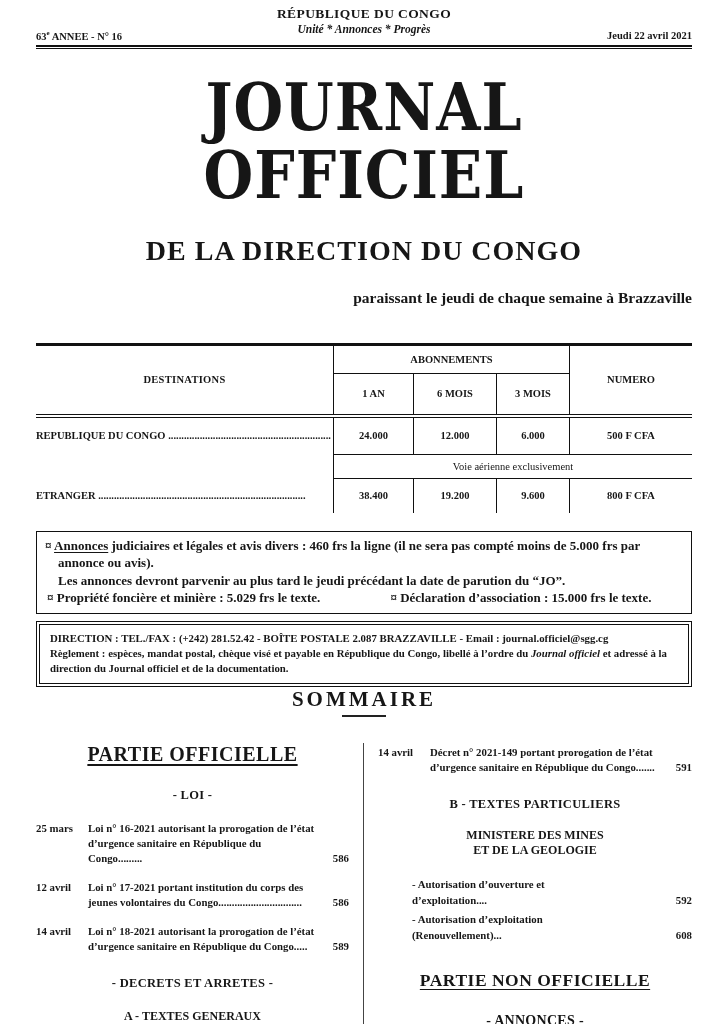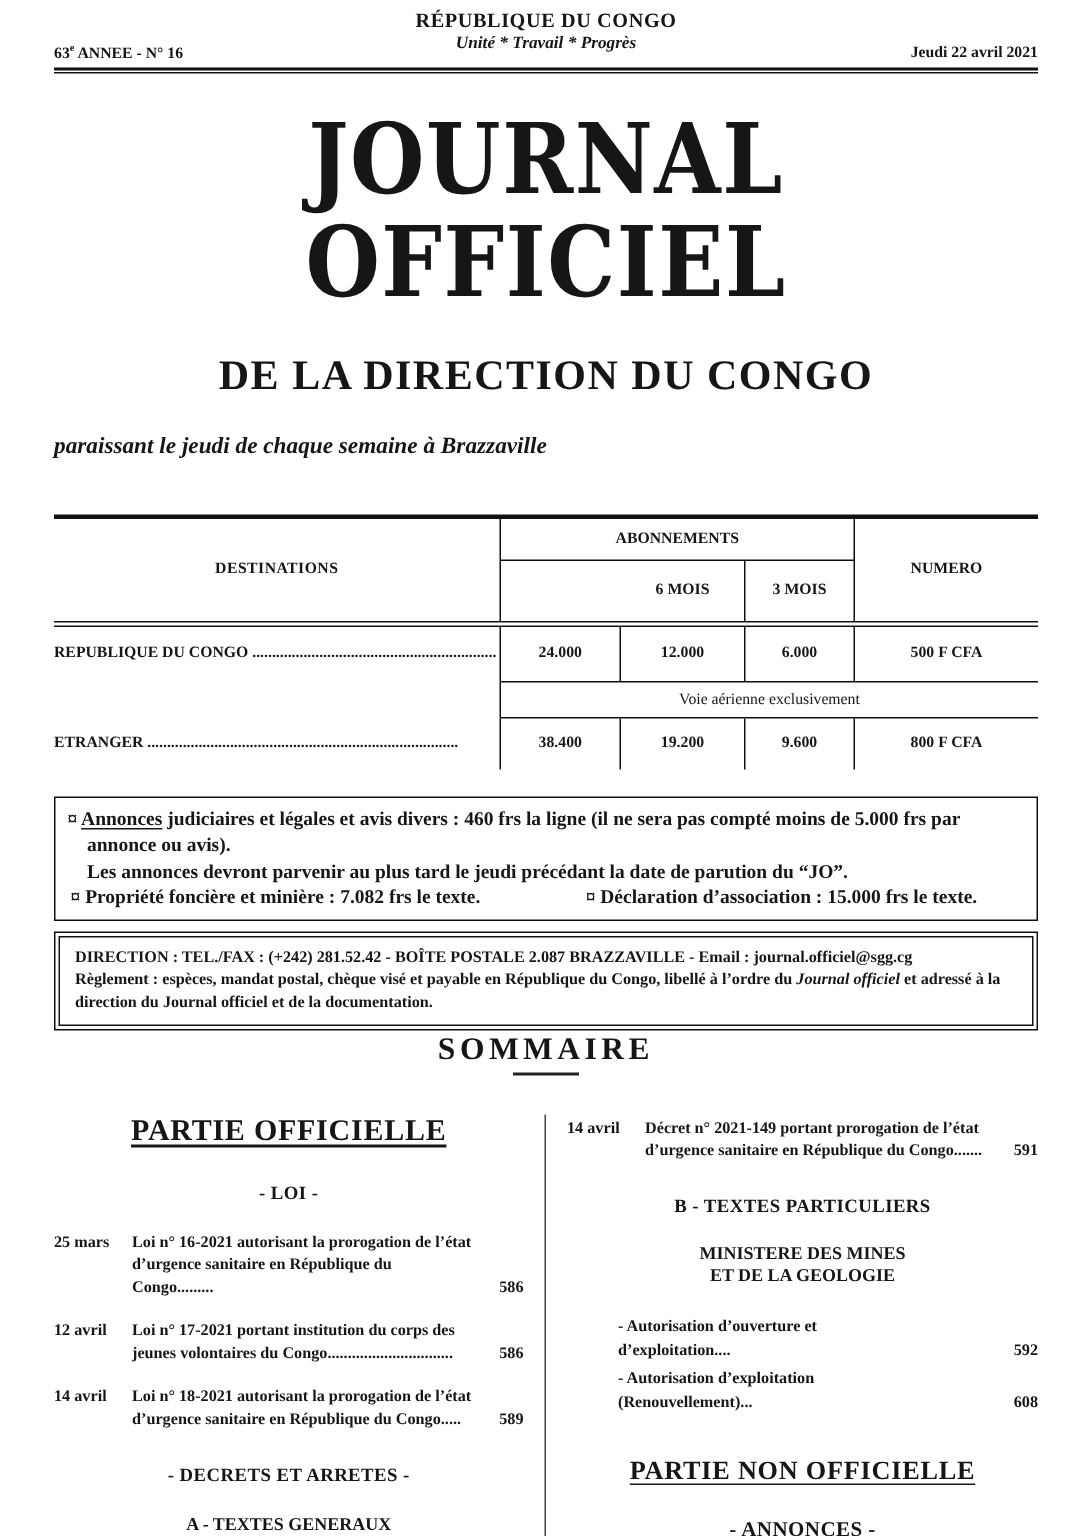--- a/index.html
+++ b/index.html
@@ -21,21 +21,21 @@
   .hdate { position:absolute; right:0; bottom:1px; font-size:10.5px; }
   .dbl-rule { margin-top:3px; height:4px; border-top:2.5px solid #111; border-bottom:1px solid #111; }
   
   .title {
     margin-top:24px; text-align:center;
     font-family:"DejaVu Serif","Liberation Serif",serif;
     font-size:57px; line-height:1.05; letter-spacing:1px;
     transform:scaleY(1.14); transform-origin:center top;
   }
   .subtitle { margin-top:42px; text-align:center; font-size:28px; letter-spacing:1px; }
-  .tagline { margin-top:22px; text-align:left; font-size:15.5px; font-style:italic; }
+  .tagline { margin-top:22px; text-align:right; font-size:15.5px; }
   
   .subtable {
     margin-top:36px; border-top:3px solid #111;
     display:grid; font-size:10.5px;
     grid-template-columns:298px 80px 83px 73px 1fr;
     grid-template-rows:28px 40px 4px 36px 25px 34px;
   }
   .cell { display:flex; align-items:center; justify-content:center; }
   .br { border-right:1px solid #111; }
   .c-dest-h   { grid-area:1/1/3/2; letter-spacing:.3px; }
@@ -92,34 +92,35 @@
 </style>
 </head>
 <body>
 
 <div class="page">
 
   <header class="topbar">
     <div class="issue"><span>63</span><sup>e</sup><span> ANNEE - N° 16</span></div>
     <div class="centerblock">
       <div class="republic">RÉPUBLIQUE DU CONGO</div>
-      <div class="motto">Unité * Travail * Progrès</div>
+      <div class="motto">Unité * Annonces * Progrès</div>
     </div>
     <div class="hdate">Jeudi 22 avril 2021</div>
   </header>
   <div class="dbl-rule"></div>
 
   <h1 class="title">JOURNAL OFFICIEL</h1>
   <h2 class="subtitle">DE LA DIRECTION DU CONGO</h2>
   <div class="tagline">paraissant le jeudi de chaque semaine à Brazzaville</div>
 
   <section class="subtable">
     <div class="cell br c-dest-h">DESTINATIONS</div>
     <div class="cell br c-abo">ABONNEMENTS</div>
     <div class="cell c-num-h">NUMERO</div>
+    <div class="cell br c-1an">1 AN</div>
     <div class="cell br c-6mo">6 MOIS</div>
     <div class="cell br c-3mo">3 MOIS</div>
     <div class="t-rule"></div>
 
     <div class="cell br c-r1-dest">REPUBLIQUE DU CONGO ..............................................................</div>
     <div class="cell br c-r1-a">24.000</div>
     <div class="cell br c-r1-b">12.000</div>
     <div class="cell br c-r1-c">6.000</div>
     <div class="cell c-r1-d">500 F CFA</div>
 
@@ -130,21 +131,21 @@
     <div class="cell br c-r2-a">38.400</div>
     <div class="cell br c-r2-b">19.200</div>
     <div class="cell br c-r2-c">9.600</div>
     <div class="cell c-r2-d">800 F CFA</div>
   </section>
 
   <section class="notice">
     <div class="l1"><span>¤</span> <span class="uword">Annonces</span><span> judiciaires et légales et avis divers : 460 frs la ligne (il ne sera pas compté moins de 5.000 frs par annonce ou avis).</span></div>
     <div class="l2">Les annonces devront parvenir au plus tard le jeudi précédant la date de parution du “JO”.</div>
     <div class="l3">
-      <div class="l3a"><span>¤</span> <span>Propriété foncière et minière : 7.082 frs le texte.</span></div>
+      <div class="l3a"><span>¤</span> <span>Propriété foncière et minière : 5.029 frs le texte.</span></div>
       <div class="l3b"><span>¤</span> <span>Déclaration d’association : 15.000 frs le texte.</span></div>
     </div>
   </section>
 
   <section class="direction">
     <div>DIRECTION : TEL./FAX : (+242) 281.52.42 - BOÎTE POSTALE 2.087  BRAZZAVILLE - Email : journal.officiel@sgg.cg</div>
     <div><span>Règlement  : espèces, mandat postal, chèque visé et payable en République du Congo, libellé à l’ordre du </span><span class="bi">Journal officiel</span><span> et adressé à la direction du Journal officiel et de la documentation.</span></div>
   </section>
 
   <div class="sommaire-head">

